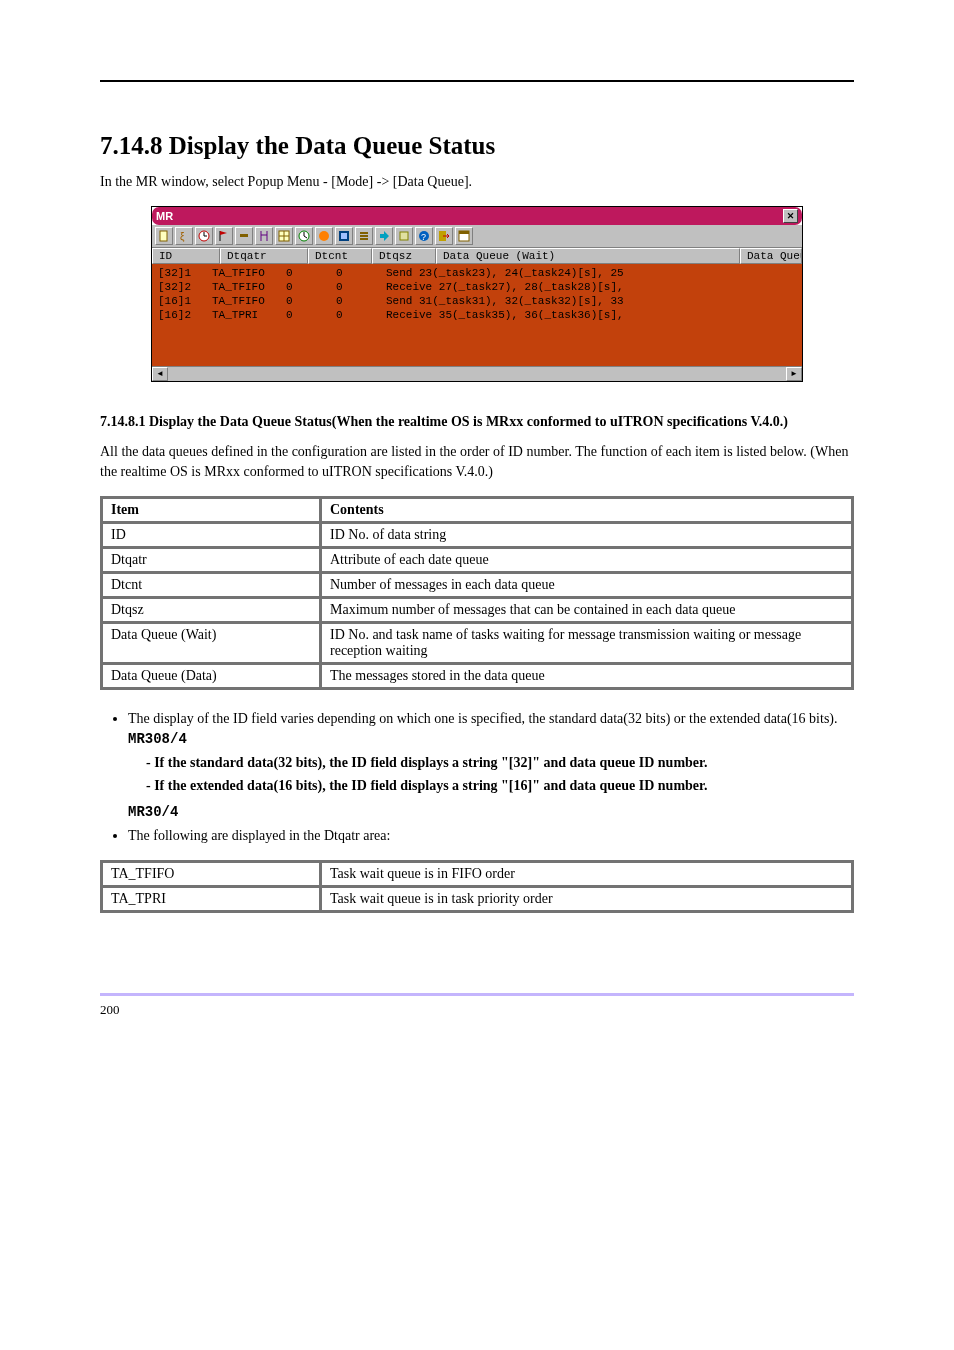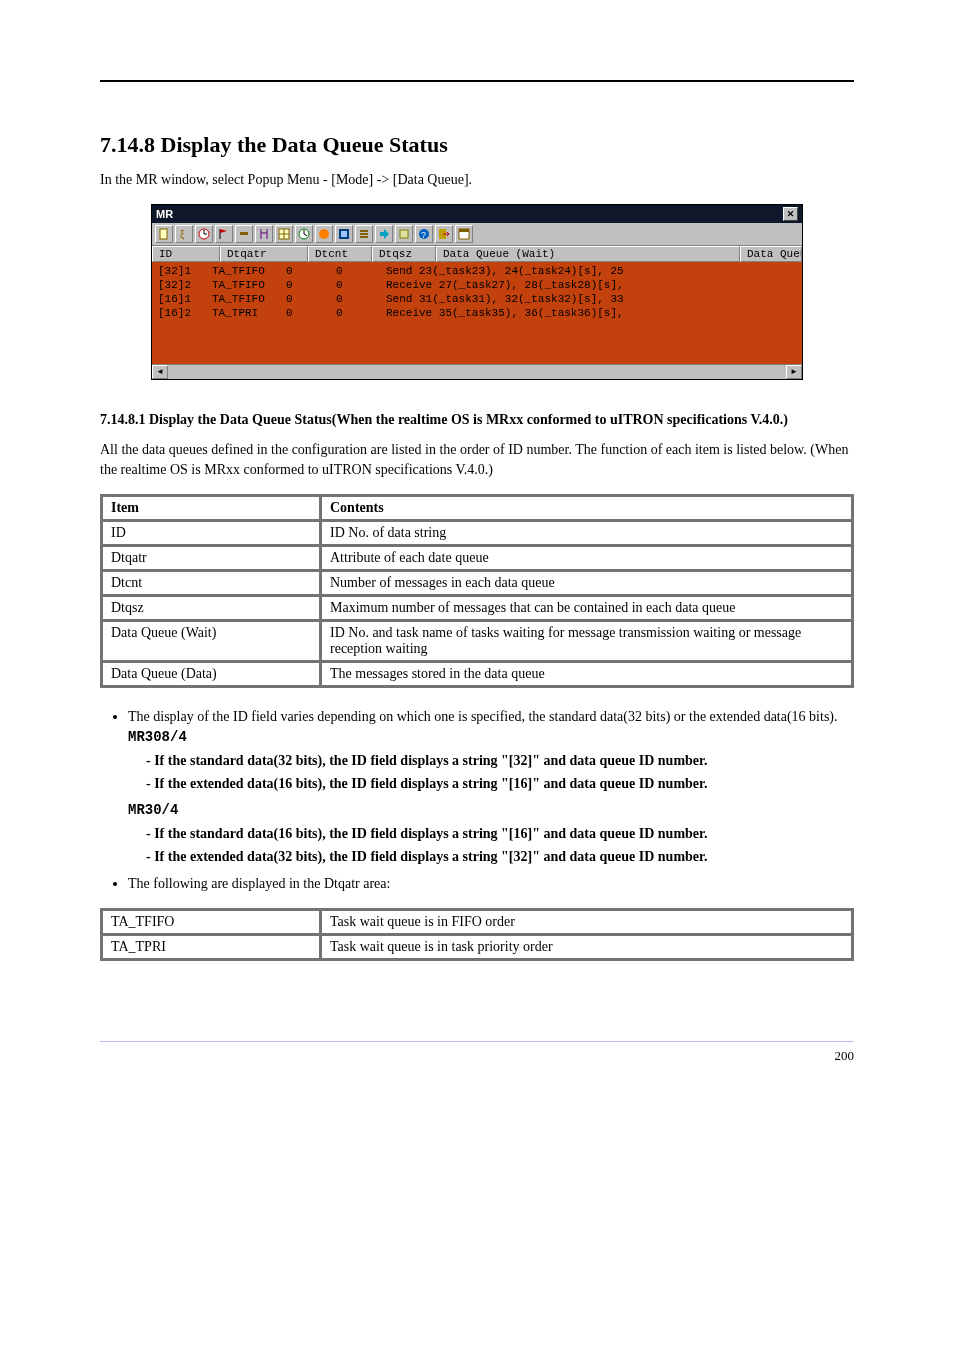--- a/index.html
+++ b/index.html
@@ -13,48 +13,49 @@
     padding: 80px 100px 50px 100px;
     box-sizing: border-box;
   }
   hr.top-rule {
     border: none;
     border-top: 2px solid #000;
     margin: 0 0 50px 0;
   }
   h2.section-title {
     font-family: "Century Schoolbook", "Times New Roman", serif;
-    font-size: 22px;
+    font-size: 25px;
     font-weight: bold;
     margin: 0 0 12px 0;
   }
   p.body-text {
     font-family: "Century Schoolbook", "Times New Roman", serif;
     font-size: 14px;
     margin: 0 0 14px 0;
     line-height: 1.45;
   }
   
   .mr-window {
     width: 650px;
     margin: 10px auto 30px auto;
     border: 1px solid #000;
     font-family: "MS Sans Serif", Arial, sans-serif;
     font-size: 11px;
     color:#000;
   }
   .mr-titlebar {
-    background: #0f172a;
+    background: #be185d;
     color: #fff;
     font-weight: bold;
     padding: 2px 4px;
     display: flex;
     justify-content: space-between;
     align-items:center;
     height:14px;
+    border-radius:7px;
   }
   .mr-close {
     background:#c0c0c0;
     color:#000;
     width:13px; height:12px;
     text-align:center;
     font-size:9px;
     line-height:12px;
     border:1px solid #fff;
     border-right-color:#404040;
@@ -156,25 +157,25 @@
   .dash-list {
     list-style:none;
     padding-left:18px;
     margin:2px 0 6px 0;
     font-weight:bold;
   }
   .dash-list li::before{
     content:"- ";
   }
   .footer {
-    text-align:right;
+    text-align:left;
     font-family:"Century Schoolbook","Times New Roman",serif;
     font-size:13px;
     margin-top:80px;
-    border-top:1px solid #c4b5fd;
+    border-top:3px solid #c4b5fd;
     padding-top:6px;
   }
   svg.ico{width:12px;height:12px;}
 </style>
 </head>
 <body>
 
 <div class="page">
   <hr class="top-rule">
 
@@ -372,24 +373,20 @@
 
   <ul class="bullets">
     <li>
       <span>The display of the ID field varies depending on which one is specified, the standard data(32 bits) or the extended data(16 bits).</span>
       <div class="mono-bold">MR308/4</div>
       <ul class="dash-list">
         <li>If the standard data(32 bits), the ID field displays a string "[32]" and data queue ID number.</li>
         <li>If the extended data(16 bits), the ID field displays a string "[16]" and data queue ID number.</li>
       </ul>
       <div class="mono-bold">MR30/4</div>
-      <ul class="dash-list">
-        <li>If the standard data(16 bits), the ID field displays a string "[16]" and data queue ID number.</li>
-        <li>If the extended data(32 bits), the ID field displays a string "[32]" and data queue ID number.</li>
-      </ul>
     </li>
     <li>The following are displayed in the Dtqatr area:</li>
   </ul>
 
   <table class="spec-table">
     <tbody>
         <tr>
           <td style="width:200px">TA_TFIFO</td>
           <td>Task wait queue is in FIFO order</td>
         </tr>

